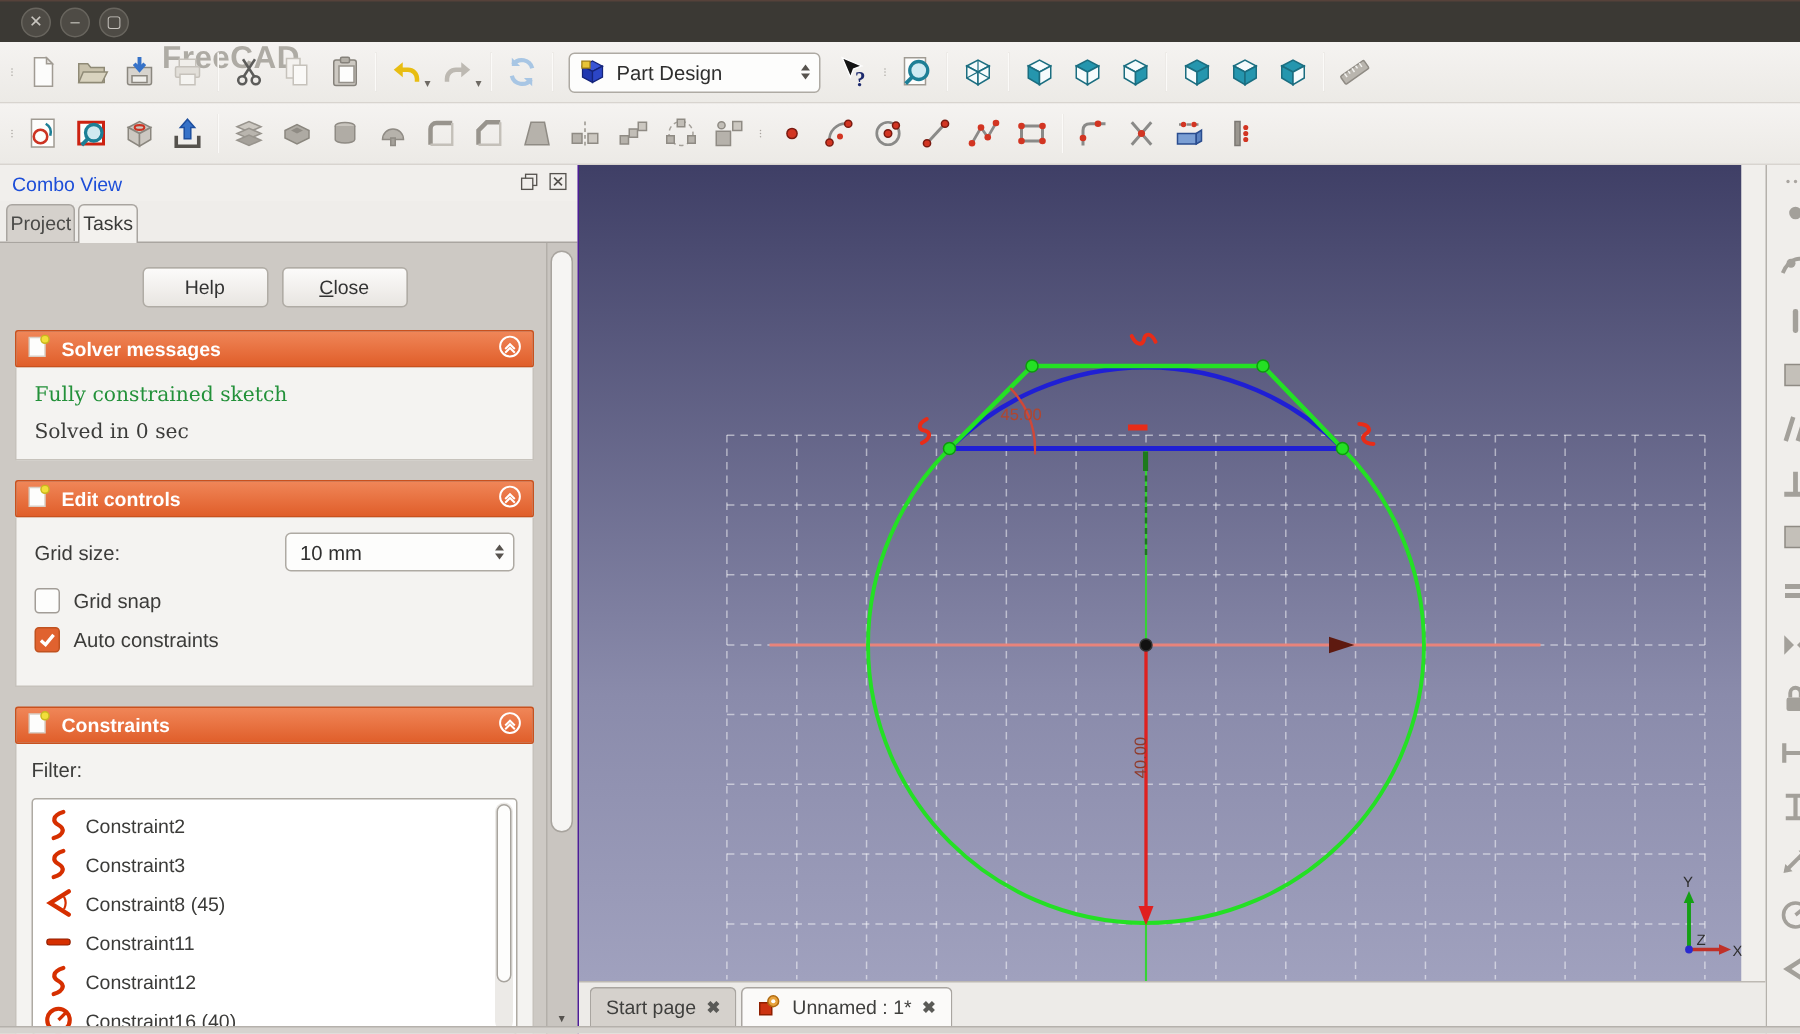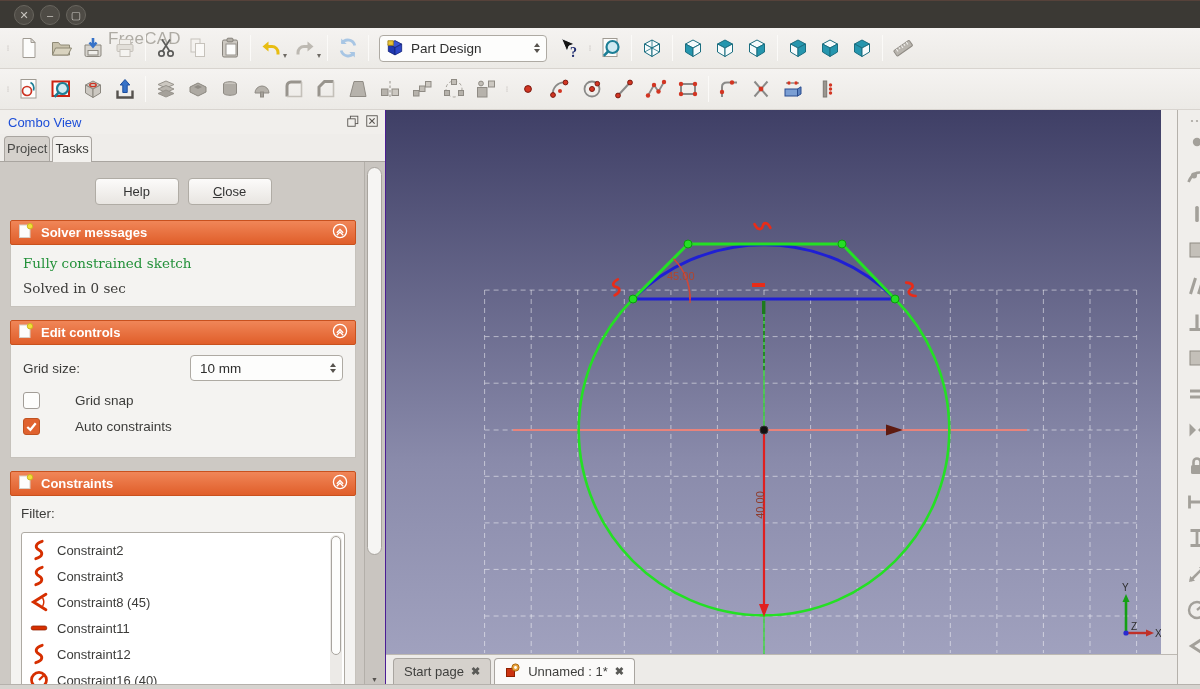--- a/index.html
+++ b/index.html
@@ -5,21 +5,21 @@
   * { margin:0; padding:0; box-sizing:border-box; }
   html,body { width:1200px; height:689px; overflow:hidden; }
   body { font-family:"Liberation Sans", sans-serif; font-size:13px; color:#3a3a38; background:#d6d3cf; }
   .window { position:relative; width:1200px; height:689px; background:#f1efec; }
 
   
   .titlebar { height:28px; background:#3b3934; display:flex; align-items:center; border-top:1px solid #56423a; }
   .winbtn { width:20px; height:20px; border-radius:50%; background:#4e4b45; border:1px solid #68655e;
             color:#c8c5bf; font-size:11px; line-height:18px; text-align:center; margin-left:6px; }
   .winbtn:first-child { margin-left:14px; }
-  .titlebar .title { color:#aeaba4; font-weight:normal; font-size:17px; margin-left:22px; letter-spacing:.3px;margin-top:48px; }
+  .titlebar .title { color:#aeaba4; font-weight:bold; font-size:21px; margin-left:22px; letter-spacing:.3px;margin-top:48px; }
 
   
   .toolbar { height:41px; background:linear-gradient(#f5f3f1,#eceae6); border-bottom:1px solid #d8d4cf;
              display:flex; align-items:center; padding-left:3px; }
   .tbtn { width:32px; height:32px; display:flex; align-items:center; justify-content:center; border-radius:3px; }
   .tbtn svg { display:block; }
   .tsep { width:1px; height:26px; background:#c9c5bf; border-right:1px solid #fbfaf8; margin:0 4px; }
   .thandle { width:10px; height:30px; display:flex; align-items:center; justify-content:center; }
   .caret { font-size:8px; color:#6e6a64; margin:14px 2px 0 -4px; }
   .wbcombo { height:27px; background:#fdfdfc; border:1px solid #aeaaa3; border-radius:4px;
@@ -52,21 +52,21 @@
               display:flex; align-items:center; padding:0 7px; }
   .sec-head .sec-title { color:#fff; font-weight:bold; font-size:13px; flex:1; margin-left:7px; }
   .sec-body { background:#f4f3f1; border:1px solid #c6c2bc; border-top:none; padding:10px 12px; }
   .msg-constrained { font-family:"DejaVu Serif", serif; color:#23913a; font-size:13.5px; margin-bottom:9px; }
   .msg-solved { font-family:"DejaVu Serif", serif; color:#3c3c3a; font-size:13.5px; }
   .formrow { display:flex; align-items:center; margin-bottom:11px; }
   .formrow label { flex:1; font-size:13.5px; color:#3c3c3a; }
   .combo { width:153px; height:26px; background:#fdfdfc; border:1px solid #aeaaa3; border-radius:4px;
            display:flex; align-items:center; padding:0 4px 0 9px; }
   .combo .cval { flex:1; font-size:13.5px; color:#2f2f2e; }
-  .cbrow { display:flex; align-items:center; margin:9px 0;gap:26px; }
+  .cbrow { display:flex; align-items:center; margin:9px 0; }
   .cbox { width:17px; height:17px; border-radius:3px; margin-right:9px; }
   .cbox.off { background:#fdfdfc; border:1px solid #a29d97; }
   .cbox.on { background:#e0622f; border:1px solid #c05220; }
   .cbrow span { font-size:13.5px; color:#3c3c3a; }
   .clist { position:relative; background:#fff; border:1px solid #aeaaa3; border-radius:3px; height:158px; margin-top:2px; padding:4px 0 0 6px; overflow:hidden; }
   .citem { display:flex; align-items:center; height:26px; }
   .citem .cic { width:22px; height:22px; margin-right:7px; flex:none; }
   .citem .clabel { font-size:13px; color:#3b3b39; }
   .clist-scroll { position:absolute; right:2px; top:2px; bottom:2px; width:12px; background:#eceae7; border-radius:6px; }
   .clist-thumb { position:absolute; top:1px; left:1px; width:10px; height:78%; background:#fdfdfc; border:1px solid #a8a49e; border-radius:5px; }

